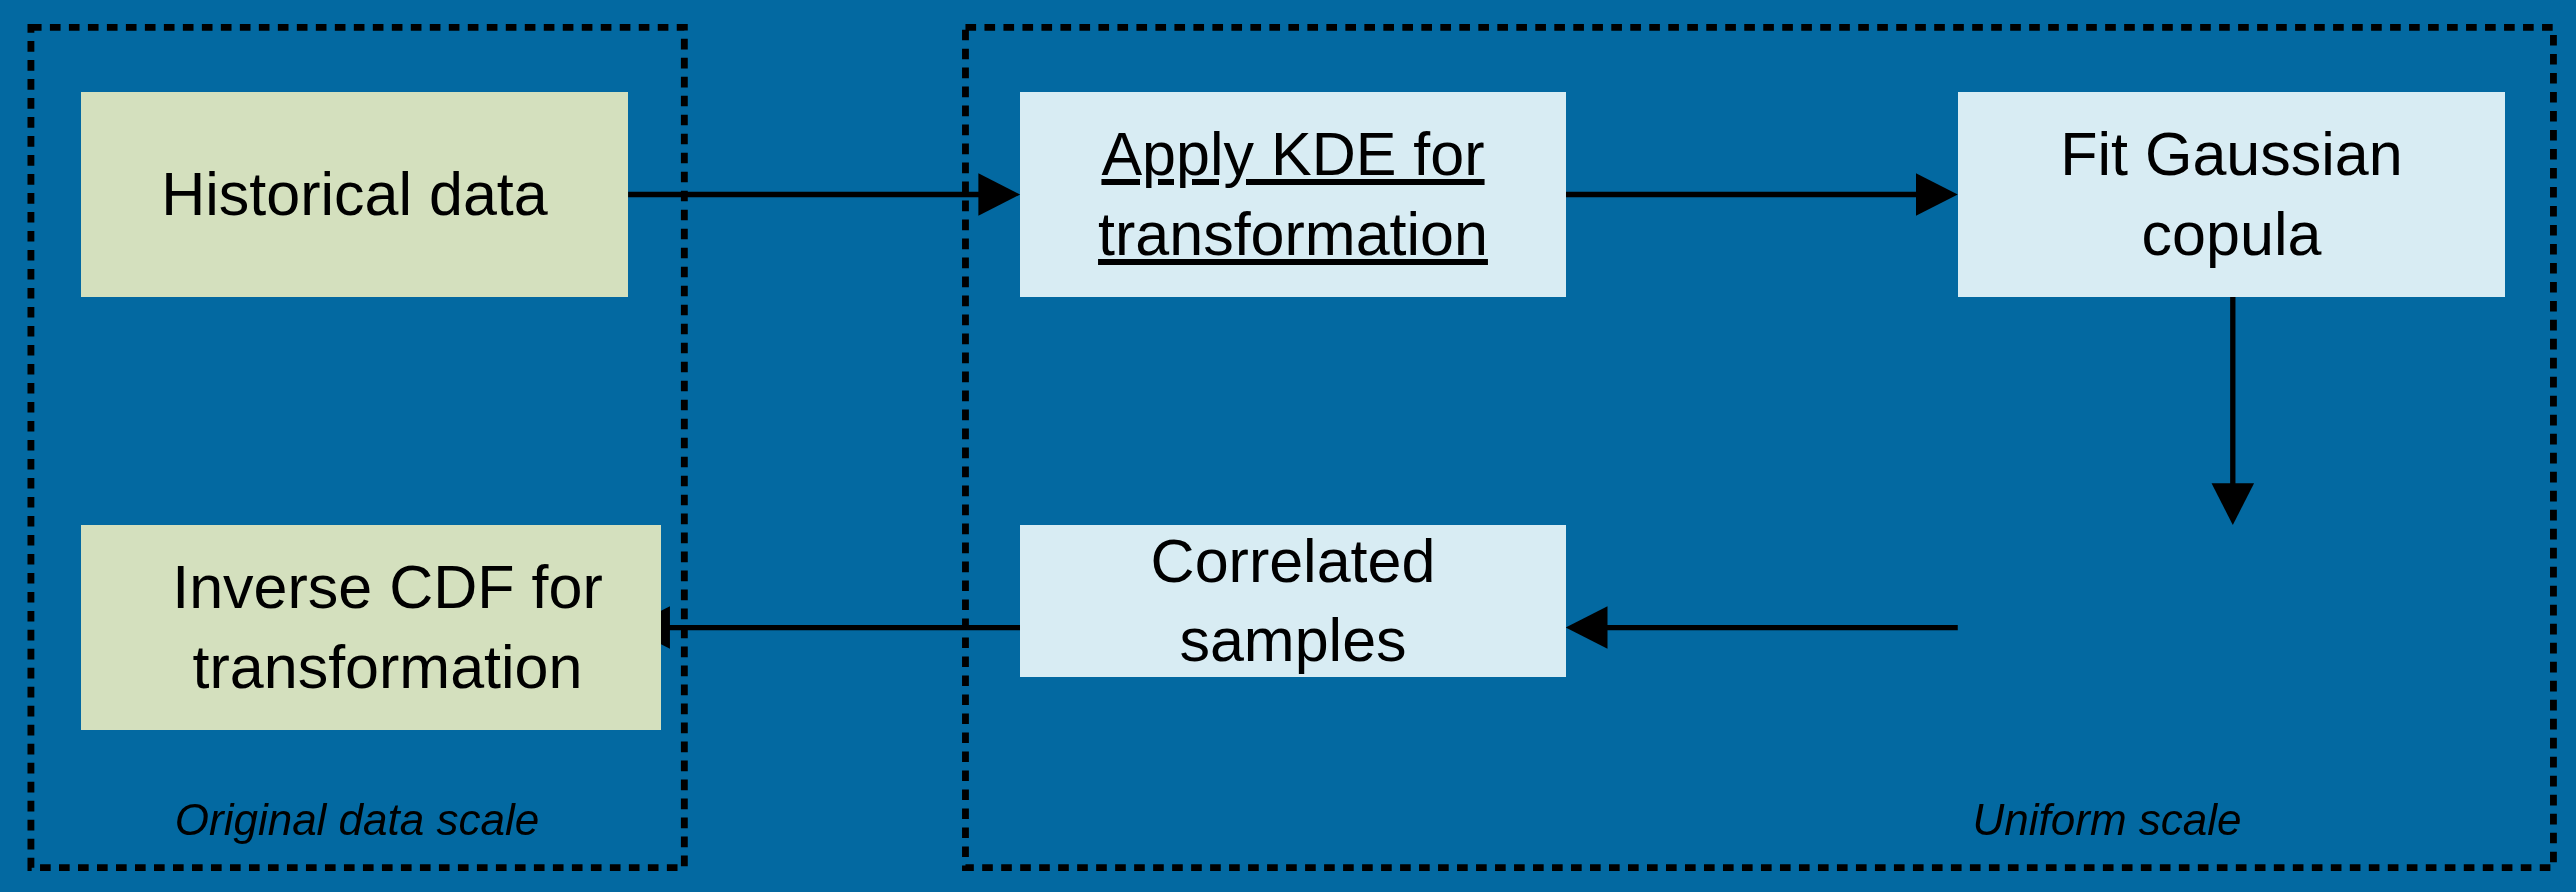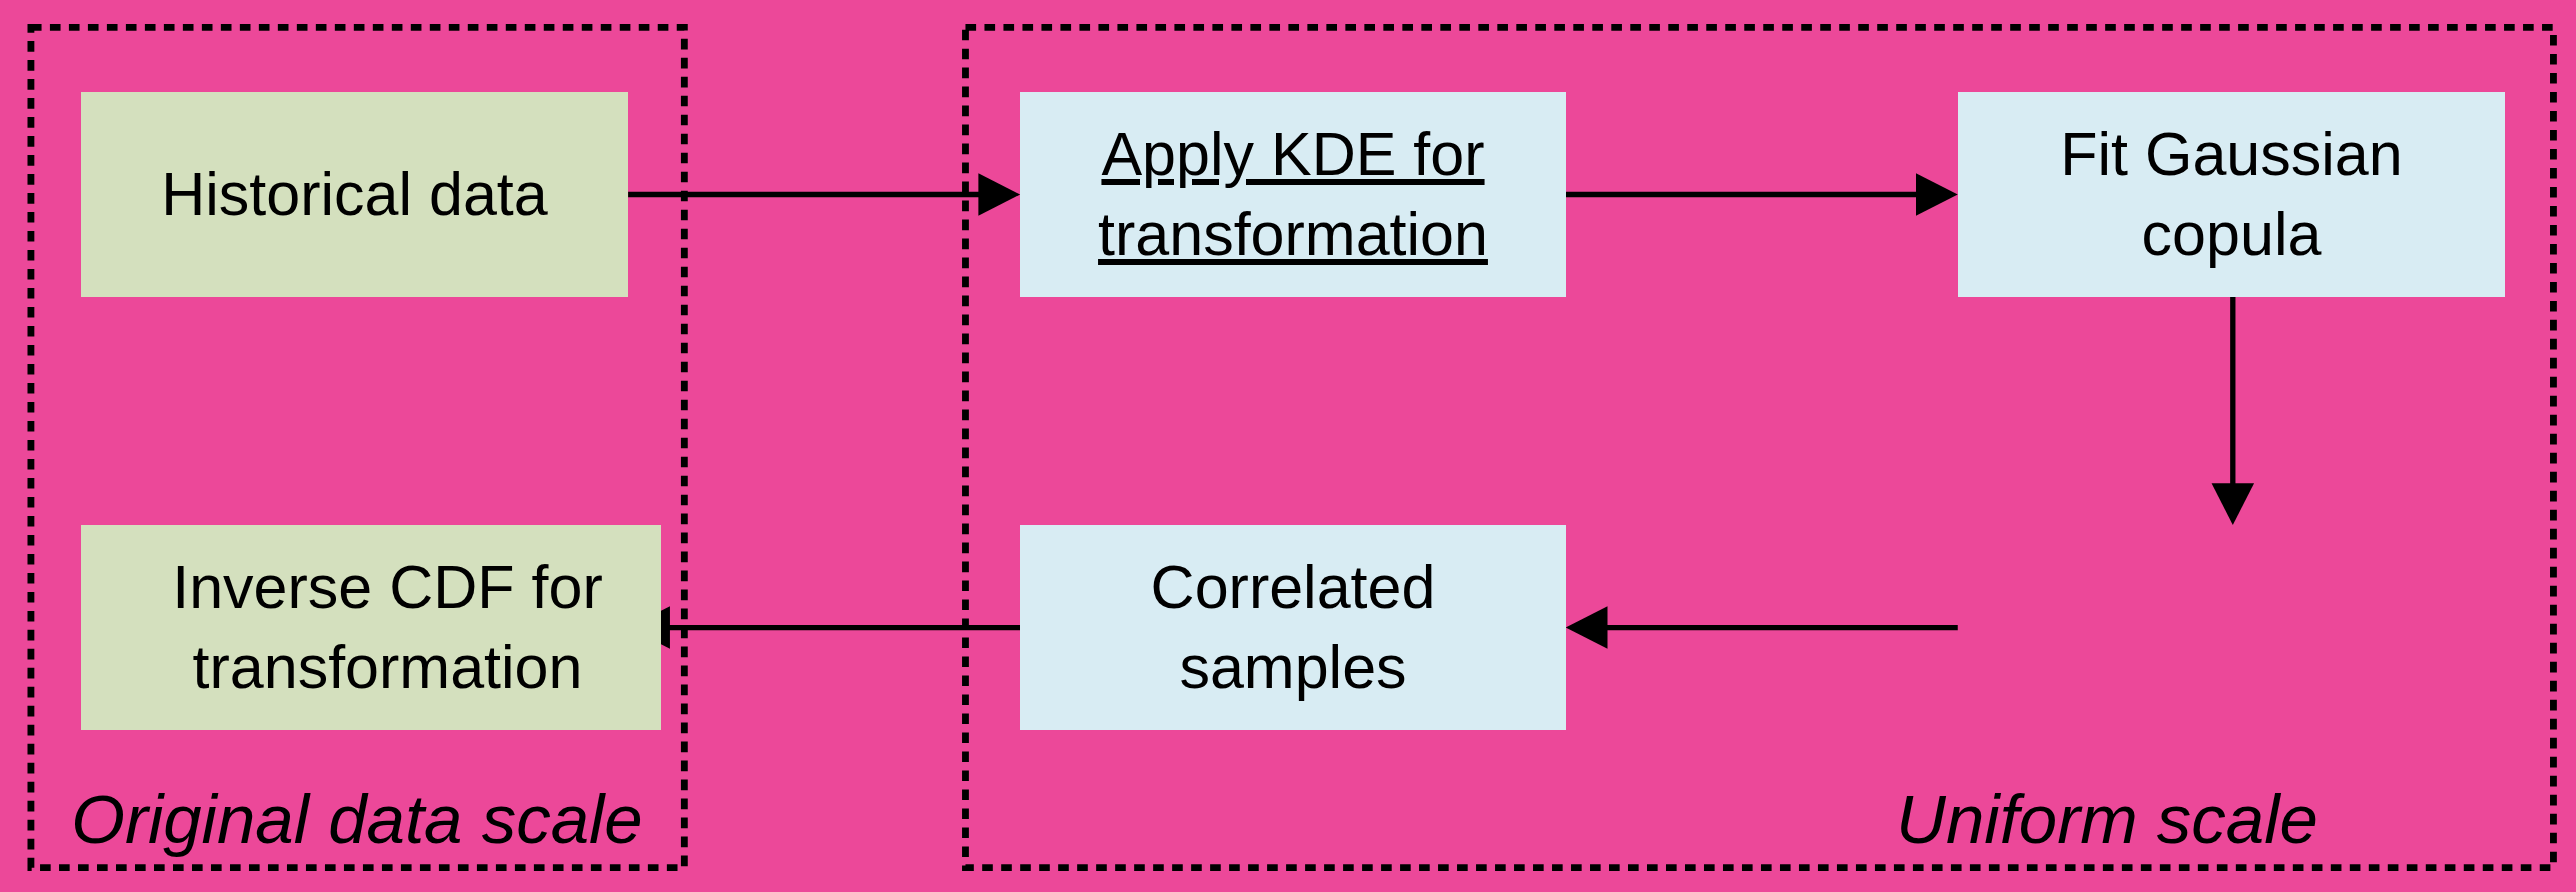--- a/index.html
+++ b/index.html
@@ -1,20 +1,20 @@
 <!DOCTYPE html>
 <html style="--green: #d4e0be; --blue: #d8ecf3; --line: #000000;font-size:12px"><head>
 <meta charset="utf-8">
 <style>
   html, body { margin: 0; padding: 0; background: #ffffff; }
   .canvas {
     position: relative;
     width: 2576px;
     height: 892px;
-    background: #ec4899;
+    background: #0369a1;
     font-family: "Liberation Sans", sans-serif;
     color: #000;
     overflow: hidden;
   }
   svg.layer {
     position: absolute;
     left: 0; top: 0;
     width: 2576px; height: 892px;
   }
   .region-rect {
@@ -41,21 +41,21 @@
     font-size: 61px;
     line-height: 1.3;
   }
   .node.green { background: var(--green, #d4e0be); }
   .node.blue  { background: var(--blue,  #d8ecf3); }
   .node .lbl { display: inline-block; }
   .node .w620 { max-width: 471px; }
   .node .w500 { max-width: 380px; }
   .region-label {
     position: absolute;
-    font-size: 69px;
+    font-size: 44px;
     font-style: italic;
     line-height: 84px;
     height: 84px;
     white-space: nowrap;
   }
   .region-label.centered { text-align: center; }
   .region-label.right { text-align: center; }
 </style>
 </head>
 <body>
@@ -99,21 +99,21 @@
 
   <div class="node blue" style="left:1020px; top:92px; width:546px; height:205px;text-decoration:underline;">
     <span class="lbl w620">Apply KDE for transformation</span>
   </div>
 
   <div class="node blue" style="left:1958px; top:92px; width:547px; height:205px;">
     <span class="lbl w500">Fit Gaussian copula</span>
   </div>
 
 
-  <div class="node blue" style="left:1020px; top:525px; width:546px; height:205px;">
+  <div class="node blue" style="left:1020px; top:525px; width:546px; height:152px;">
     <span class="lbl w500">Correlated samples</span>
   </div>
 
   <div class="node green" style="left:81px; top:525px; width:547px; height:205px;padding-left:33px;">
     <span class="lbl w620">Inverse CDF for transformation</span>
   </div>
 
   <div class="region-label centered" style="left:30px; top:778px; width:654px;">Original data scale</div>
 
   <div class="region-label right" style="right:127px; top:778px; width:684px;">Uniform scale</div>

